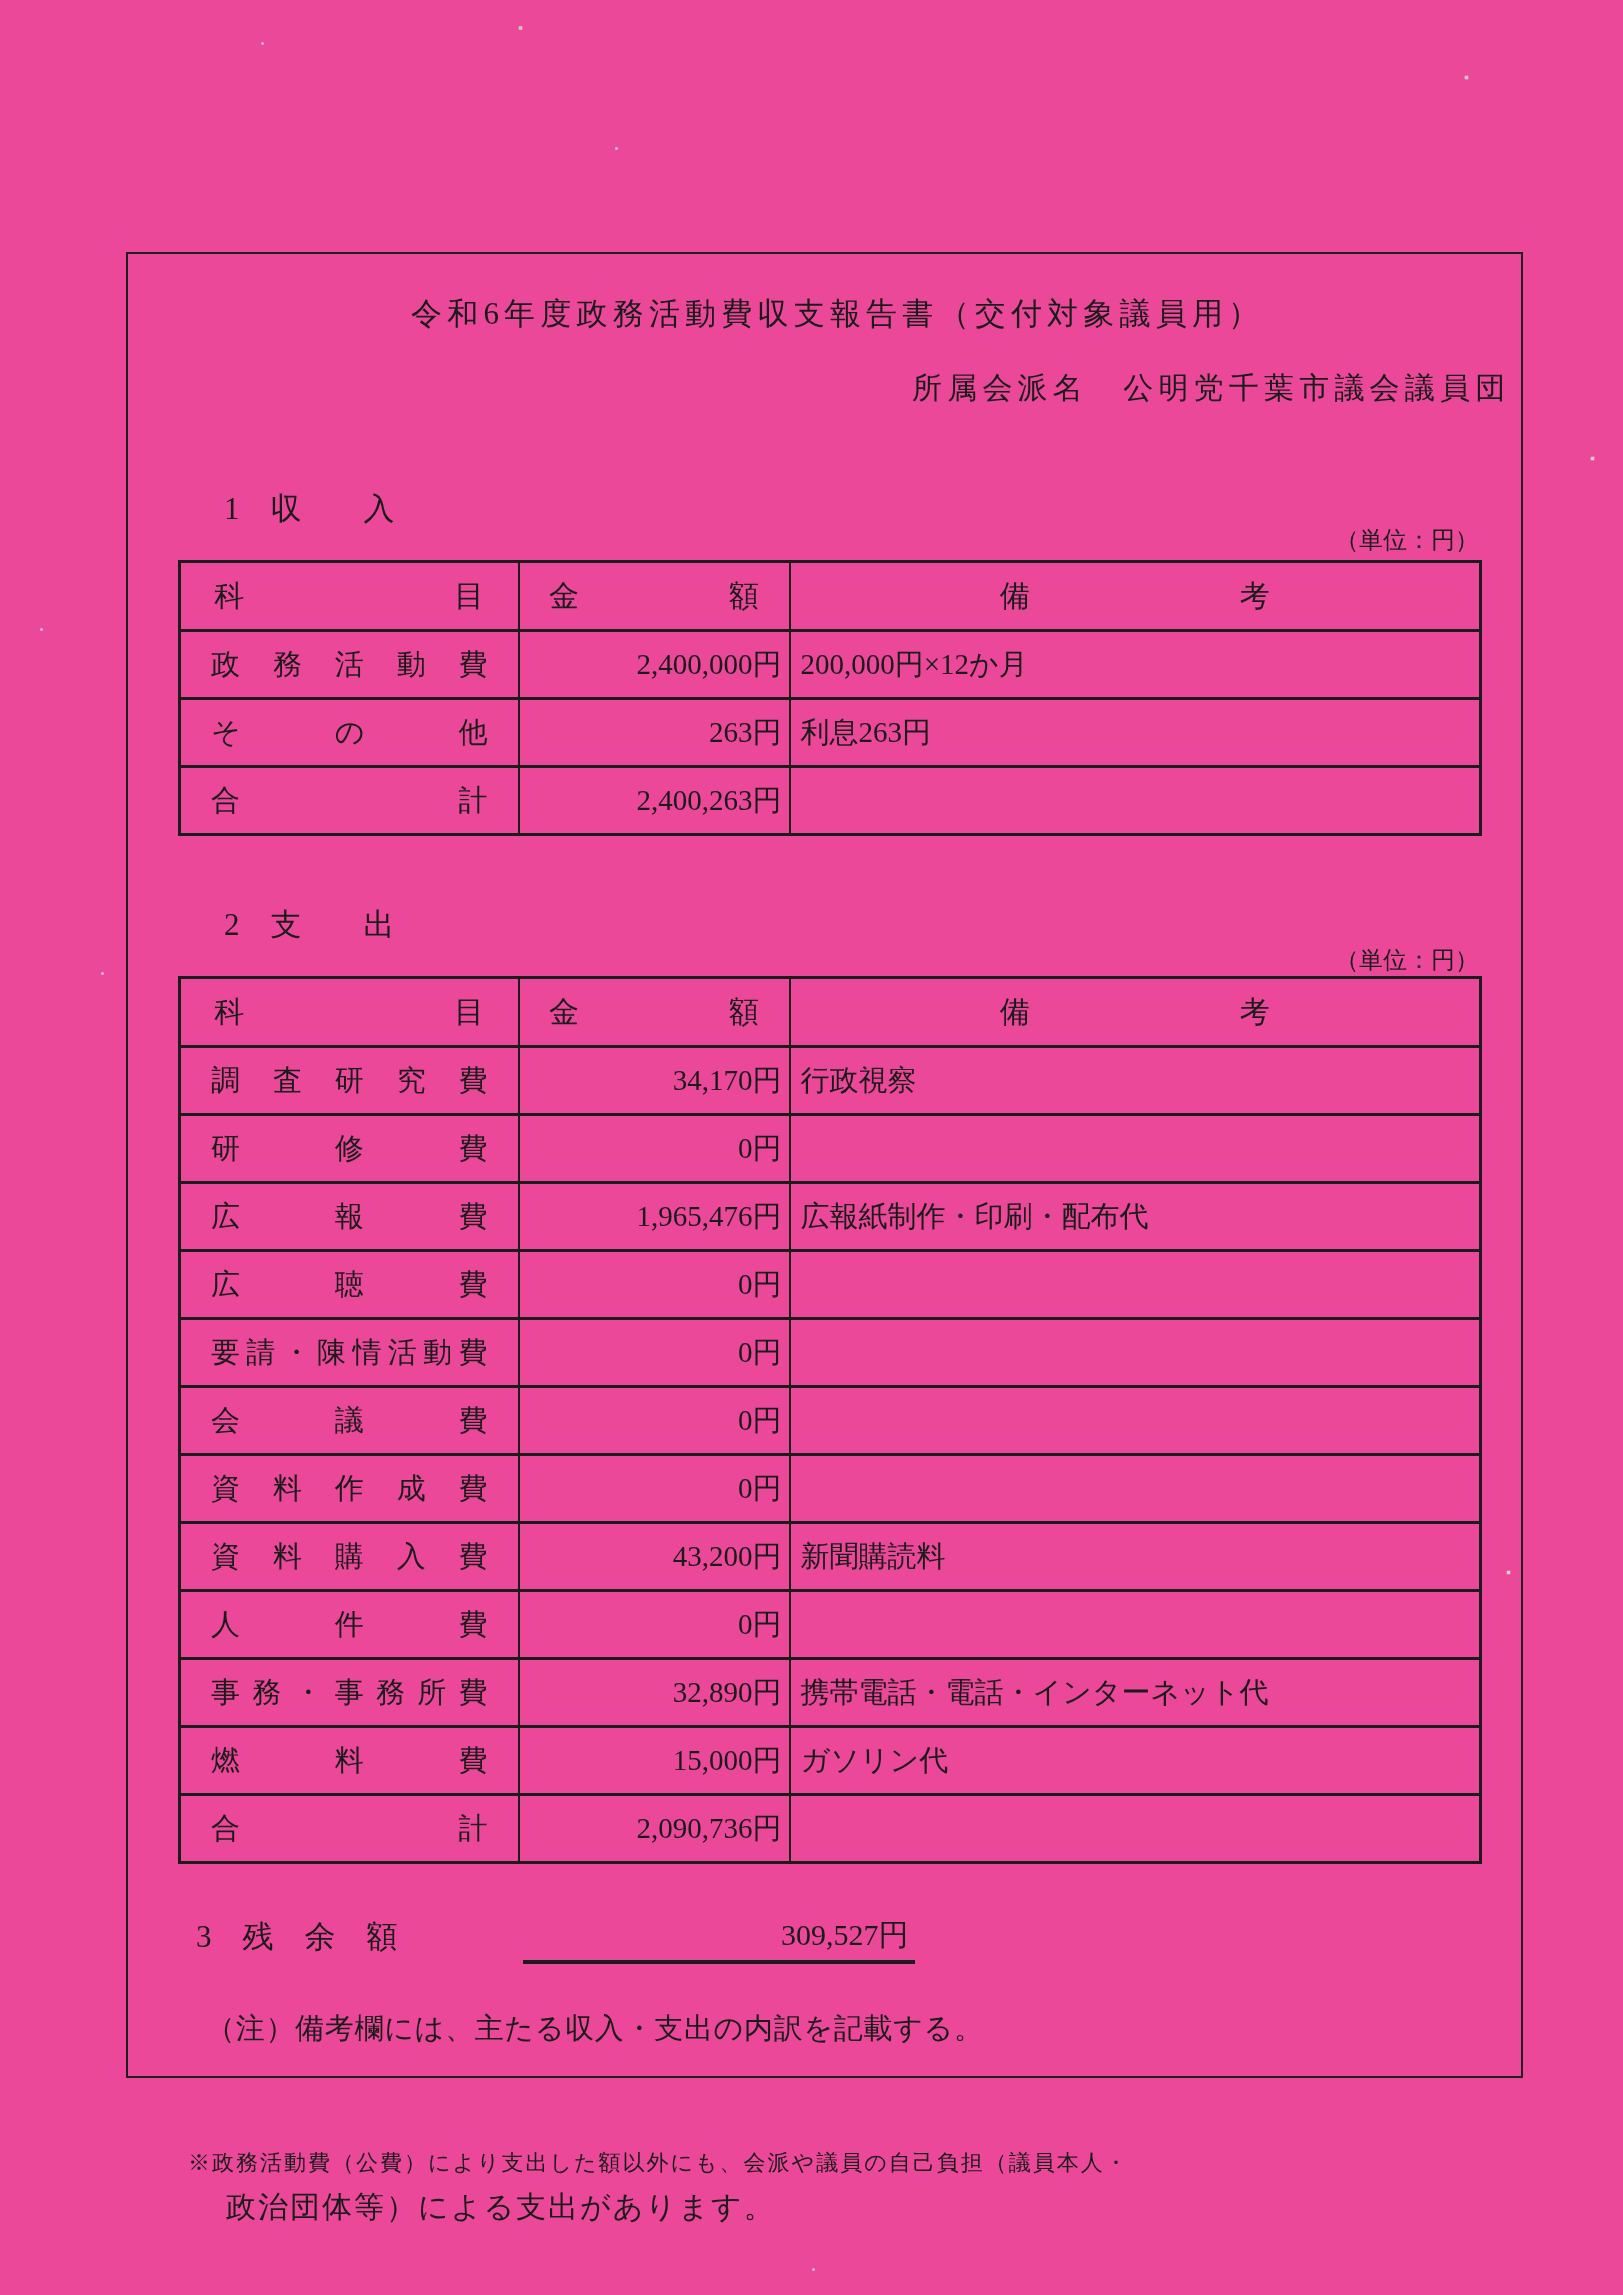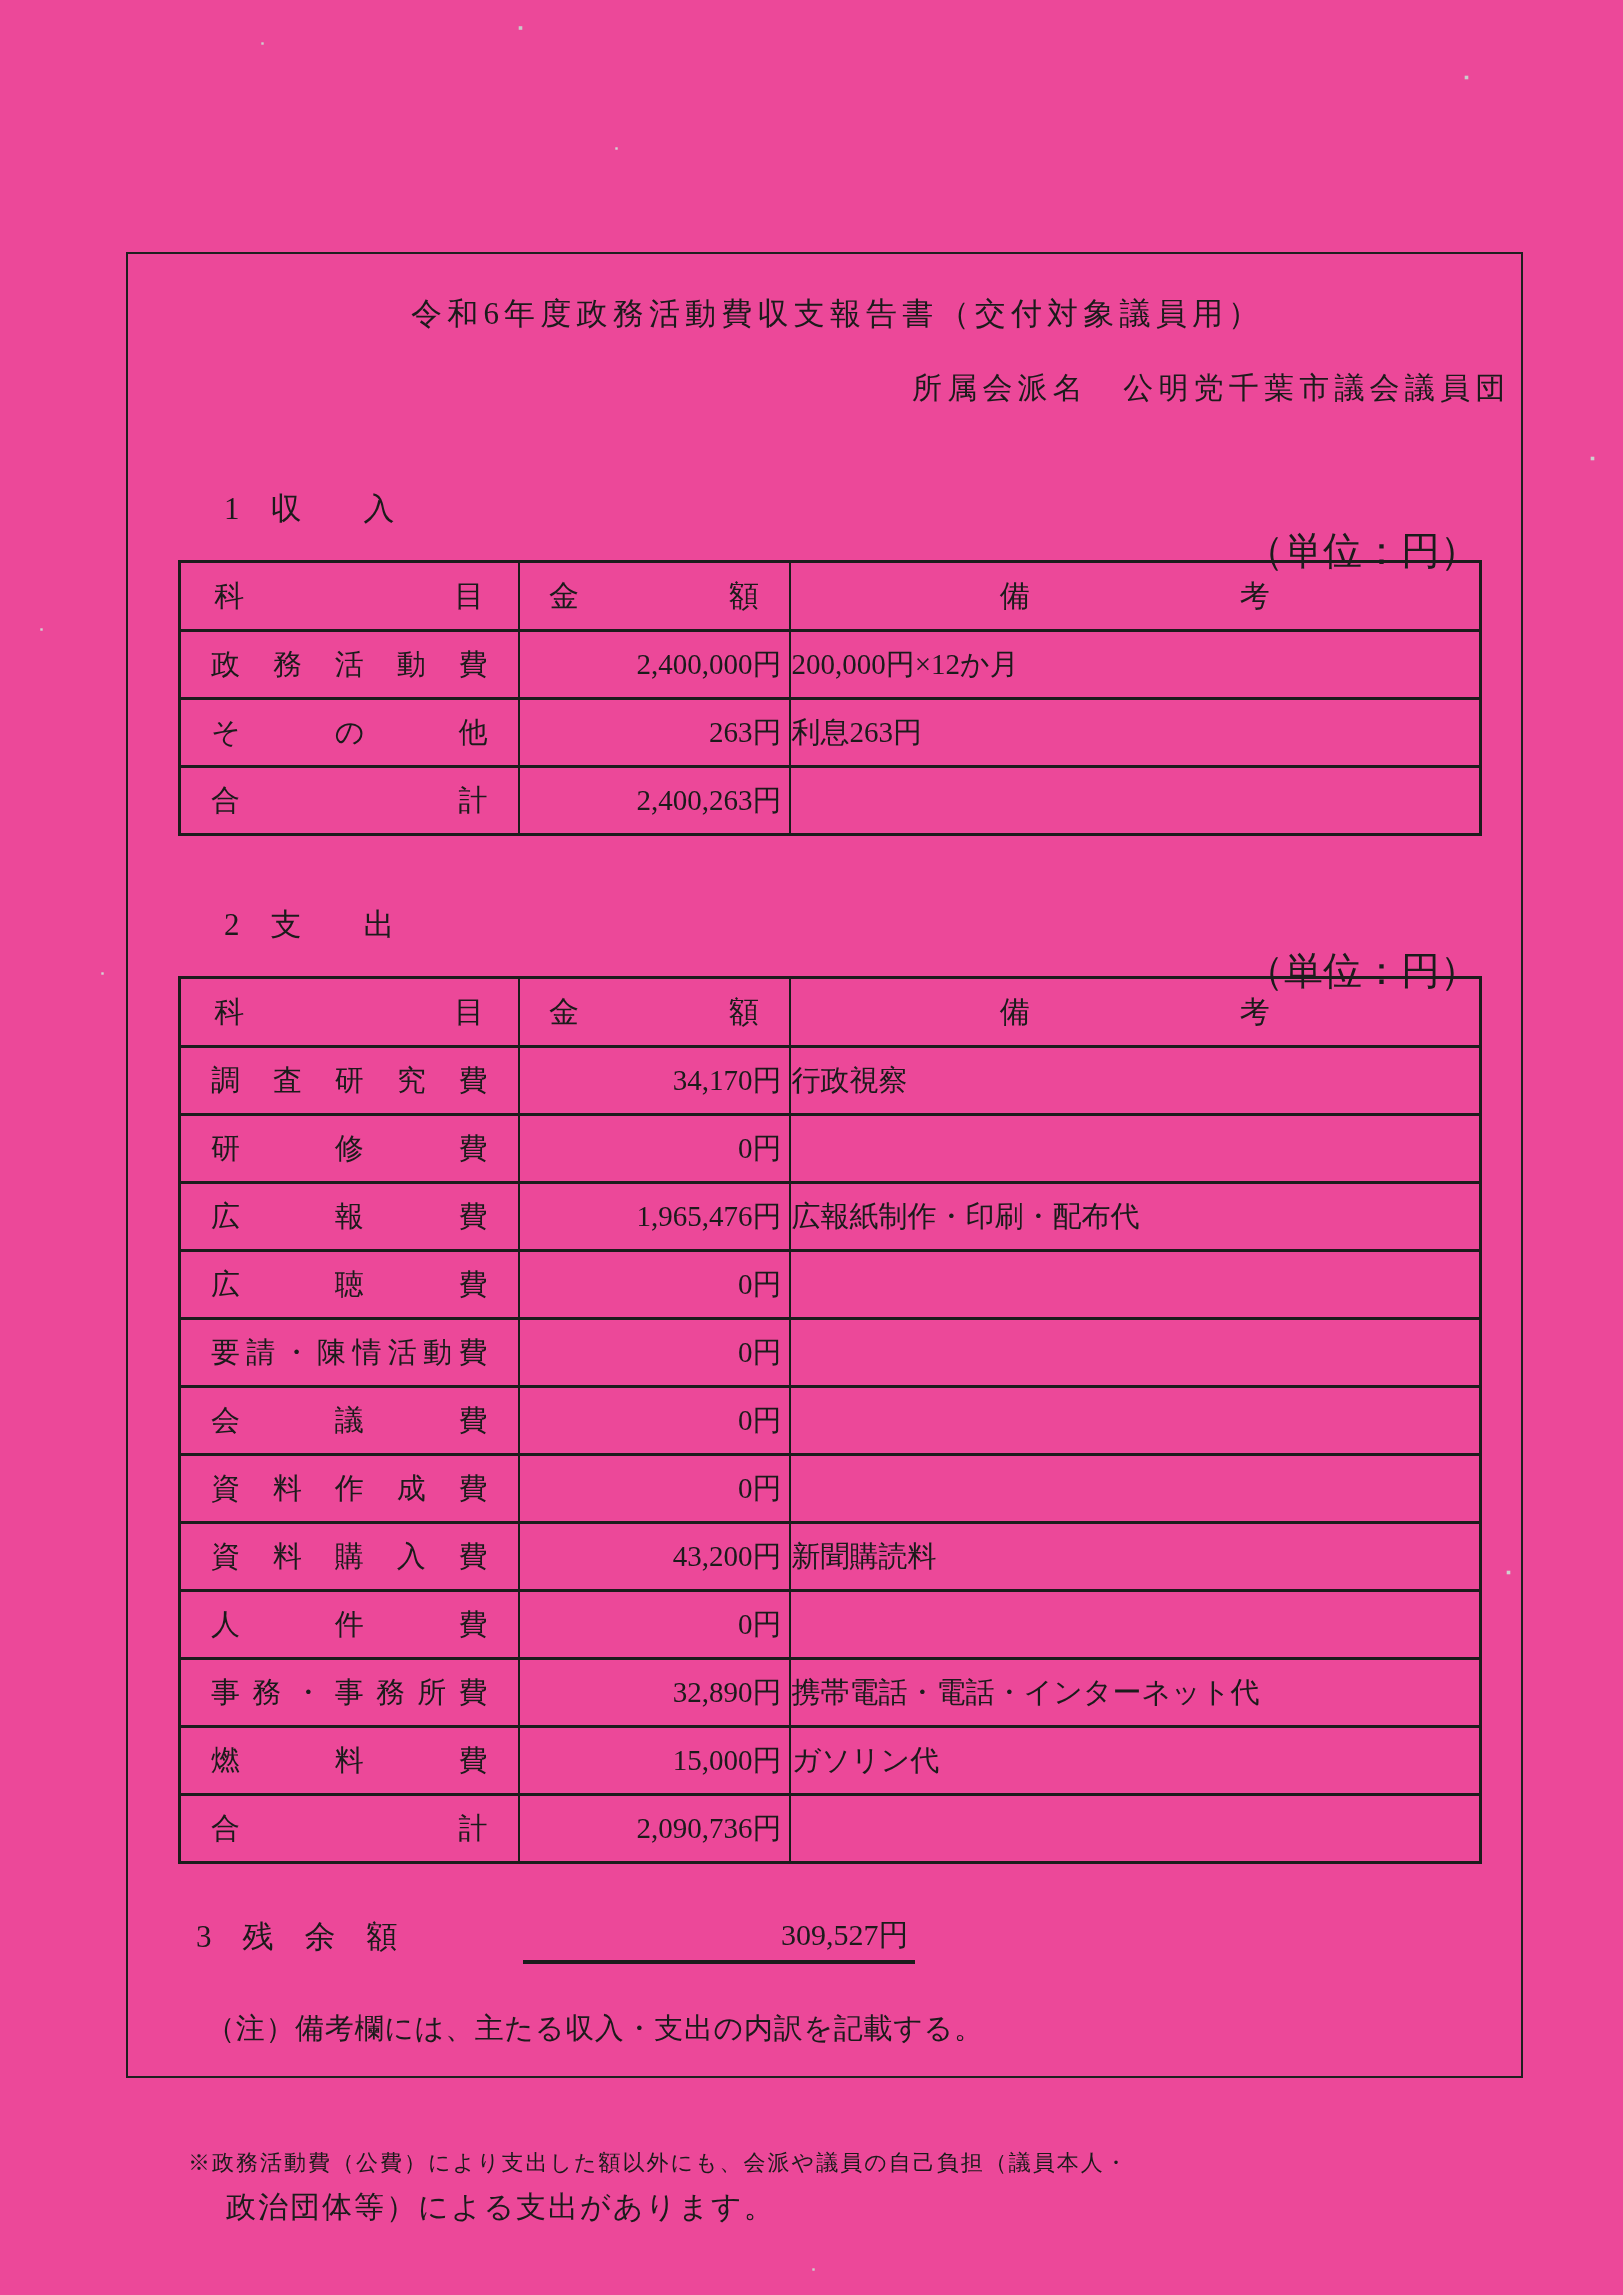--- a/index.html
+++ b/index.html
@@ -25,21 +25,21 @@
   }
   .member-line{
     position:absolute;left:912px;top:434px;
     font-size:30px;letter-spacing:3.9px;white-space:pre;
   }
   .sec-heading{position:absolute;font-size:31px;white-space:pre;}
   .h-income{left:224px;top:488px;}
   .h-expense{left:224px;top:904px;}
   .h-balance{left:196px;top:1916px;}
   .unit-label{
-    position:absolute;width:691px;text-align:right;font-size:39px;white-space:pre;
+    position:absolute;width:691px;text-align:right;font-size:24px;white-space:pre;
   }
   .u-income{left:788px;top:524px;}
   .u-expense{left:788px;top:944px;}
   table.rtable{
     position:absolute;left:178px;width:1301px;
     border-collapse:collapse;table-layout:fixed;
     border:3.3px solid #1c1c1c;
   }
   .t-income{top:560px;}
   .t-expense{top:976px;}
@@ -50,21 +50,21 @@
     overflow:hidden;
   }
   .rtable th{
     height:64px;font-size:30px;font-weight:normal;
     text-align:center;white-space:pre;
   }
   .rtable td{height:63px;font-size:29px;}
   td.c-item{padding:0 30px;}
   .spread{display:flex;justify-content:space-between;align-items:center;width:100%;}
   td.c-amount{text-align:right;padding-right:7px;}
-  td.c-remarks{text-align:left;padding-left:1px;white-space:pre;}
+  td.c-remarks{text-align:left;padding-left:10px;white-space:pre;}
   .balance-amount-line{
     position:absolute;left:523px;top:1914px;width:392px;height:50px;
     border-bottom:4.6px solid #1c1c1c;box-sizing:border-box;
     text-align:right;font-size:30px;line-height:41px;padding-right:6.5px;
   }
   .note-line{
     position:absolute;left:206px;top:2009px;font-size:29px;letter-spacing:0.7px;white-space:pre;
   }
   .footnote-1{
     position:absolute;left:188px;top:2148px;font-size:22px;letter-spacing:2px;white-space:pre;

